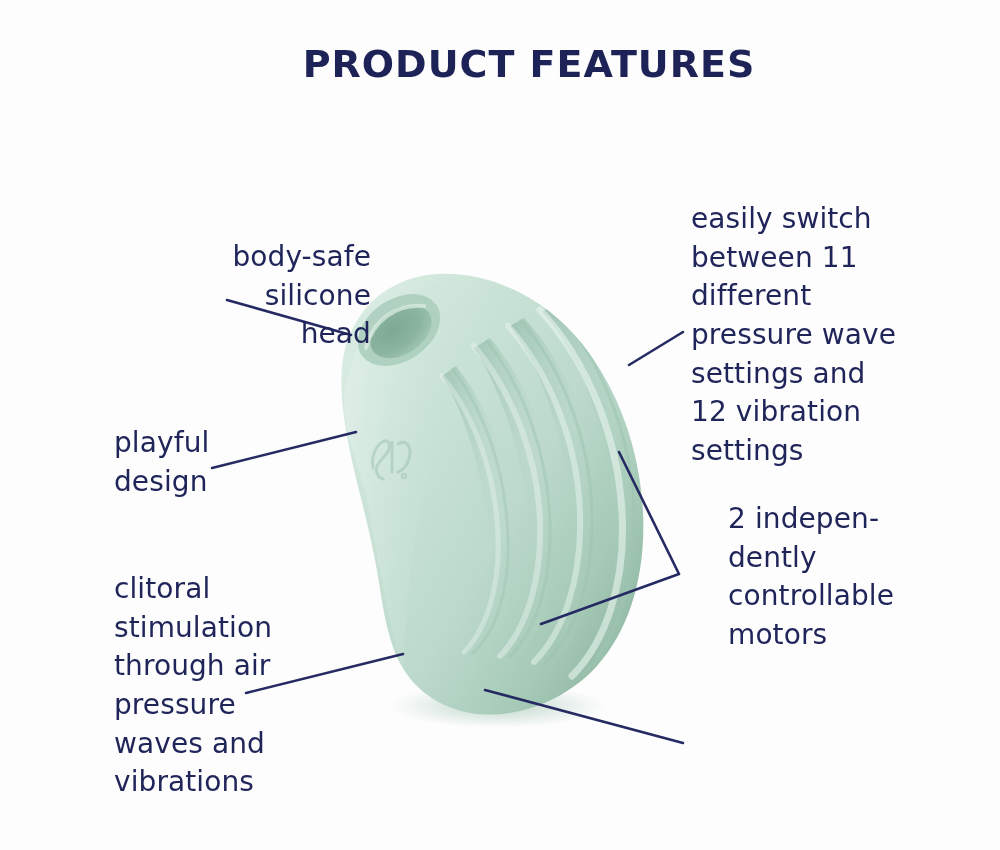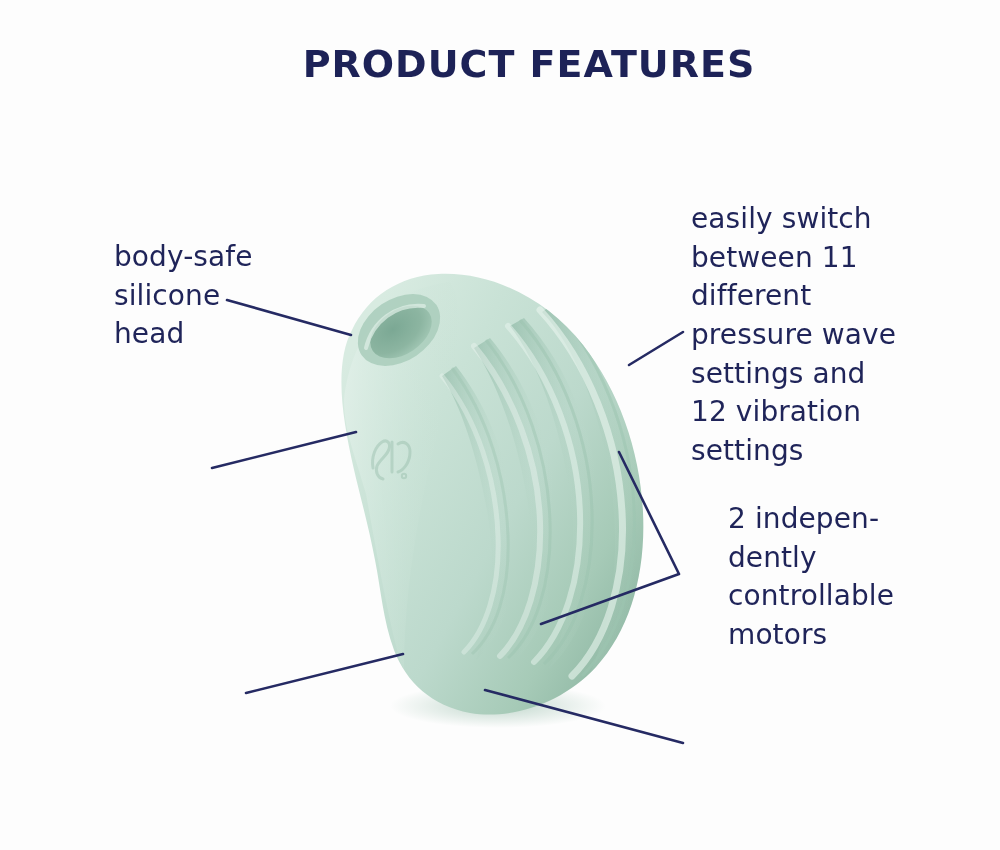--- a/index.html
+++ b/index.html
@@ -42,21 +42,21 @@
     font-family: "DejaVu Sans", sans-serif;
     font-weight: 400;
     font-size: 28px;
     line-height: 1.38;
     letter-spacing: 0.1px;
     white-space: pre-line;
   }
   .callout.left  { text-align: left; }
   .callout.right { text-align: left; }
 
-  #callout-body-safe      { left: 114px; top: 238px; width: 250px; }
+  #callout-body-safe      { left: 121px; top: 238px; width: 250px; text-align: right; }
   #callout-playful        { left: 114px; top: 424px; width: 250px; }
   #callout-clitoral       { left: 114px; top: 570px; width: 270px; }
   #callout-settings       { left: 691px; top: 200px; width: 260px; }
   #callout-motors         { left: 728px; top: 500px; width: 260px; }
   #callout-magnetic       { left: 691px; top: 687px; width: 260px; }
 
   
   #stage {
     position: absolute;
     left: 0;
@@ -222,21 +222,29 @@
       <polyline points="683,332 629,365"></polyline>
       <polyline points="619,452 679,574 541,624"></polyline>
       <polyline points="683,743 485,690"></polyline>
     </g>
   </svg>
 
   <div class="callout left" id="callout-body-safe">body-safe
 silicone
 head</div>
 
-
+  <div class="callout left" id="callout-playful">playful
+design</div>
+
+  <div class="callout left" id="callout-clitoral">clitoral
+stimulation
+through air
+pressure
+waves and
+vibrations</div>
 
   <div class="callout right" id="callout-settings">easily switch
 between 11
 different
 pressure wave
 settings and
 12 vibration
 settings</div>
 
   <div class="callout right" id="callout-motors">2 indepen-

